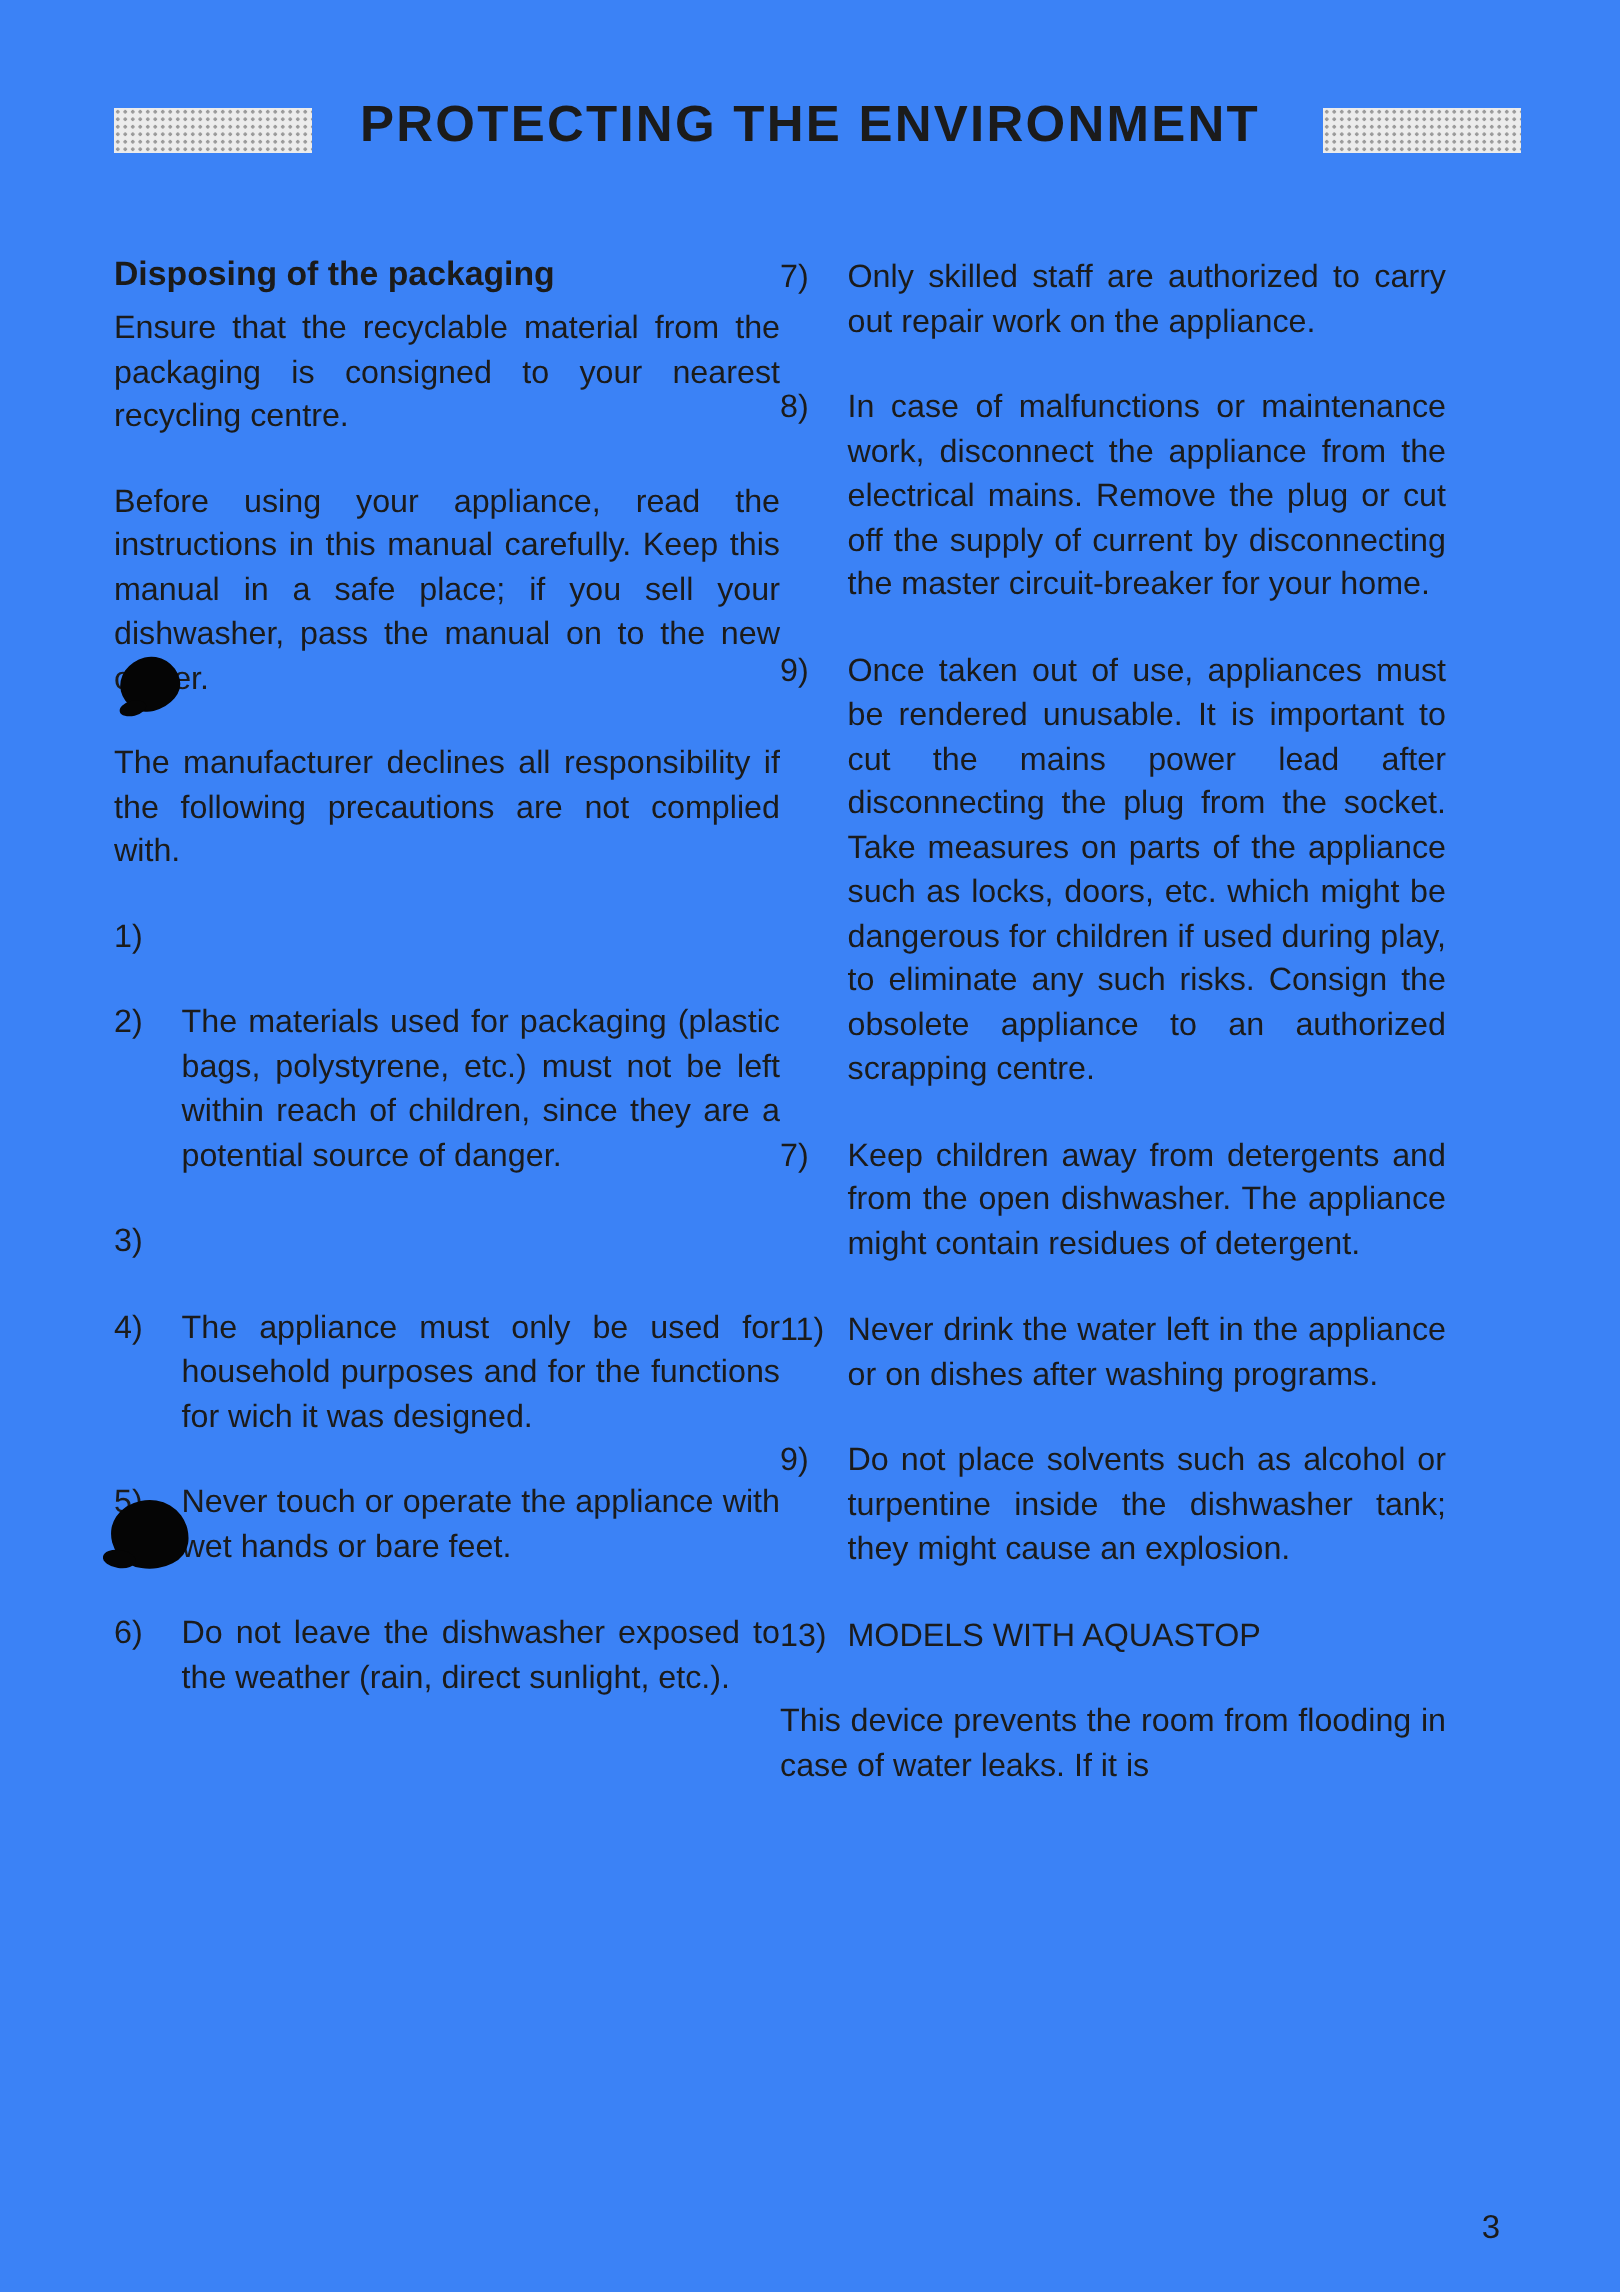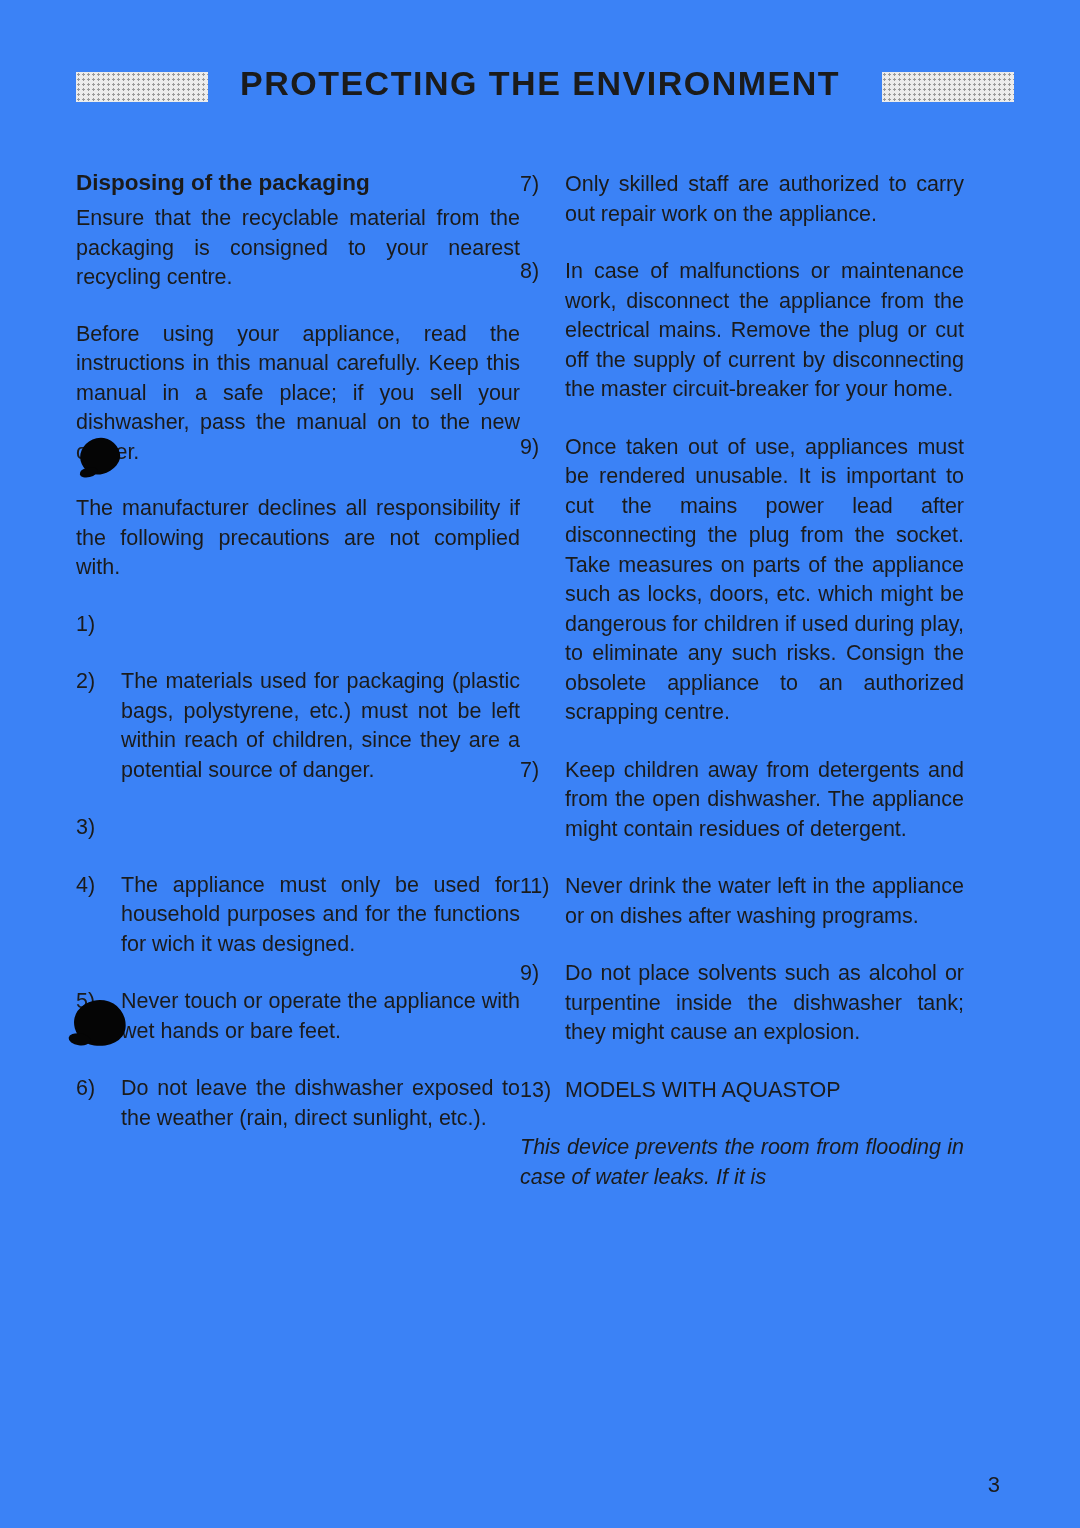--- a/index.html
+++ b/index.html
@@ -71,21 +71,20 @@
     width: 45px;
     flex-shrink: 0;
   }
   .list-text {
     flex: 1;
     text-align: justify;
   }
   .aquastop-body {
     margin-left: 45px;
     margin-top: 28px;
-    font-style: italic;
   }
   .page-number {
     position: absolute;
     right: 80px;
     bottom: 30px;
     font-size: 22px;
   }
   .ink-blot {
     position: absolute;
     background: #050505;

